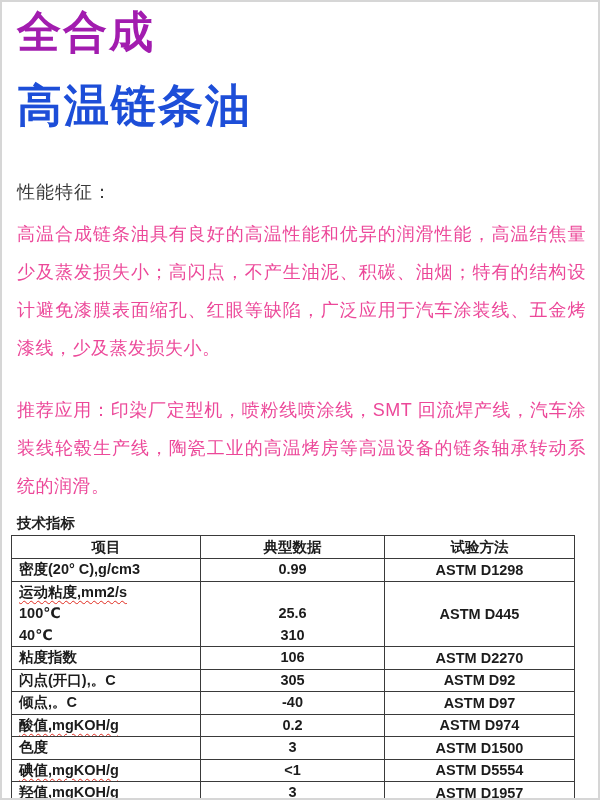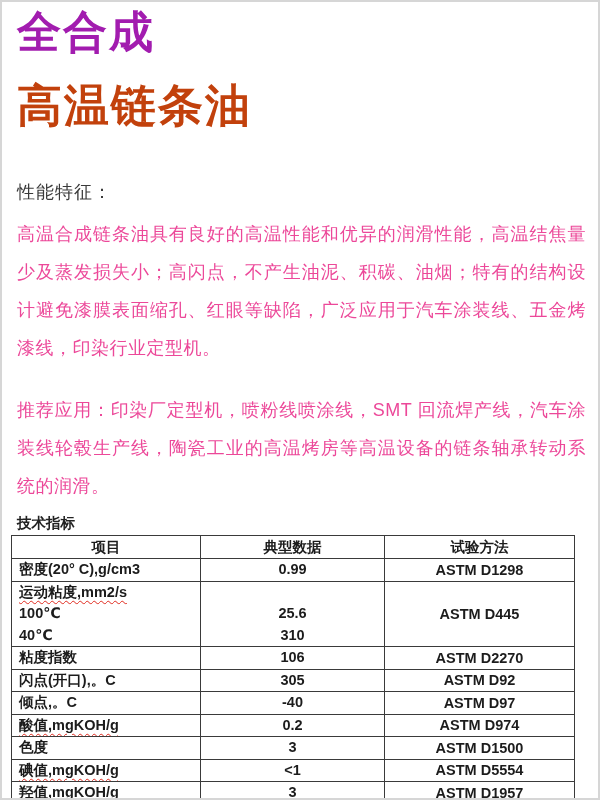--- a/index.html
+++ b/index.html
@@ -64,27 +64,27 @@
     text-decoration-color: #e02b20;
     text-decoration-thickness: 1px;
     text-underline-offset: 3px;
   }
 </style>
 </head>
 <body>
 
 <div class="page">
   <div class="title-black">全合成</div>
-  <div class="title-red" style="color: #c2410c;">高温链条油</div>
+  <div class="title-red" style="color: #1d4ed8;">高温链条油</div>
   <div class="section-head">性能特征：</div>
   <div class="para" id="para1">
       <div class="pline">高温合成链条油具有良好的高温性能和优异的润滑性能，高温结焦量</div>
       <div class="pline">少及蒸发损失小；高闪点，不产生油泥、积碳、油烟；特有的结构设</div>
       <div class="pline">计避免漆膜表面缩孔、红眼等缺陷，广泛应用于汽车涂装线、五金烤</div>
-      <div class="pline last">漆线，印染行业定型机。</div>
+      <div class="pline last">漆线，少及蒸发损失小。</div>
     </div>
   <div class="para" id="para2">
       <div class="pline">推荐应用：印染厂定型机，喷粉线喷涂线，SMT 回流焊产线，汽车涂</div>
       <div class="pline">装线轮毂生产线，陶瓷工业的高温烤房等高温设备的链条轴承转动系</div>
       <div class="pline last">统的润滑。</div>
     </div>
   <div class="table-caption">技术指标</div>
   <table class="spec">
     <colgroup id="spec-cols">
         <col style="width: 189px;">

